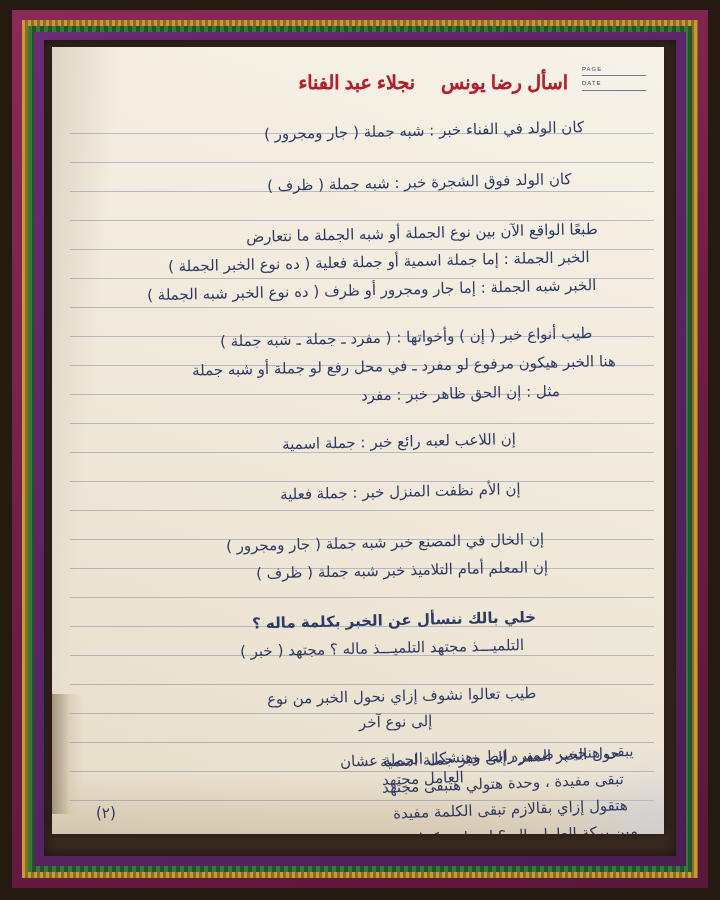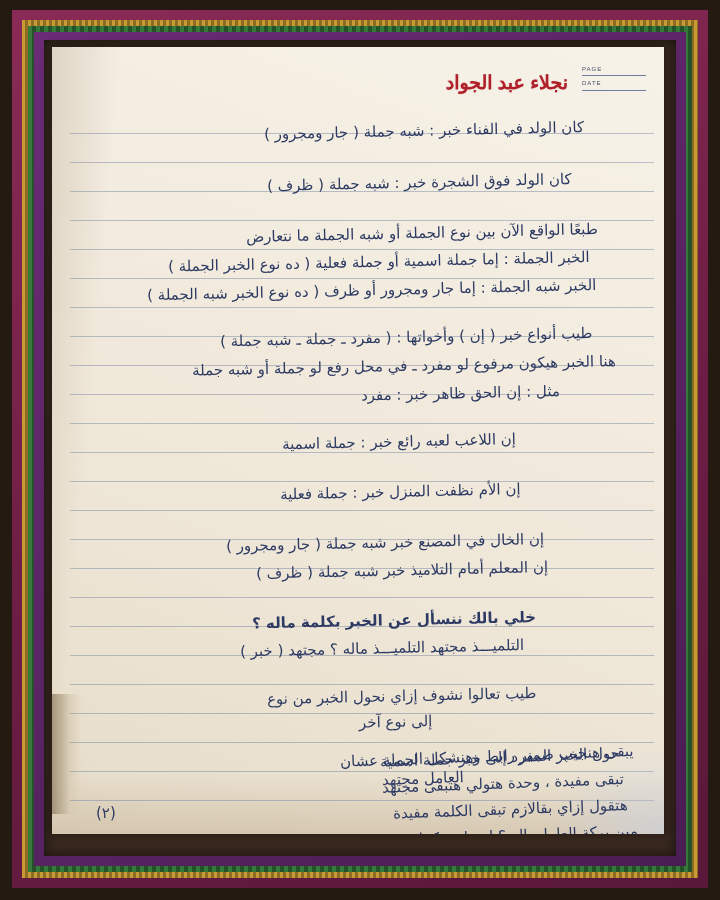--- a/index.html
+++ b/index.html
@@ -173,21 +173,22 @@
   <div class="frame-inner-dark"></div>
 
   <div class="page">
     <div class="binding"></div>
     <div class="binding-notch"></div>
     <div class="rules"></div>
     <div class="corner-gloss"></div>
 
     <div class="page-head">
       <div class="title-line">
-        <span>نجلاء عبد الجواد</span>
+        <span>اسأل رضا يونس</span>
+        <span>نجلاء عبد الفناء</span>
       </div>
       <div class="stamp">
         <div class="srow">PAGE</div>
         <div class="srow">DATE</div>
       </div>
     </div>
 
     <div class="hand slant" style="right:80px; top:66px;">كان الولد في الفناء   خبر : شبه جملة ( جار ومجرور )</div>
     <div class="hand slant" style="right:92px; top:118px;">كان الولد فوق الشجرة   خبر : شبه جملة ( ظرف )</div>
 

